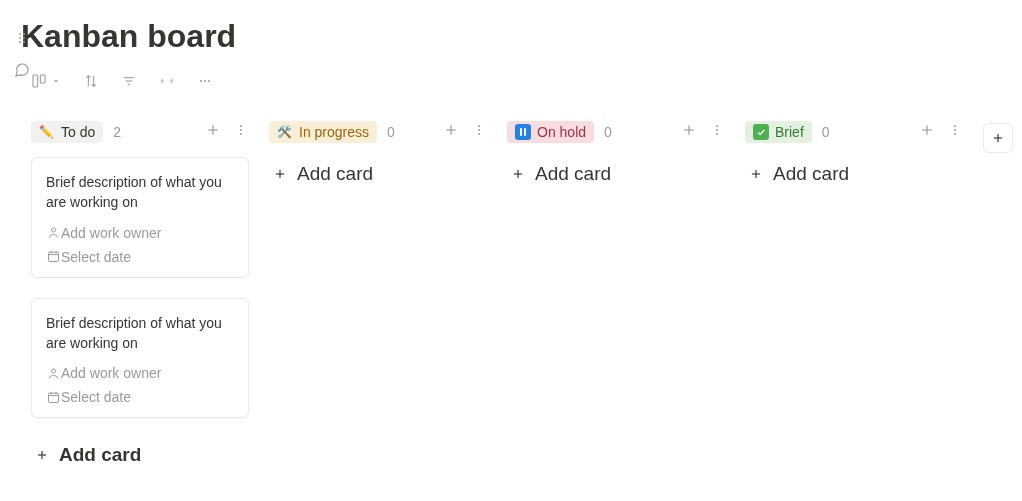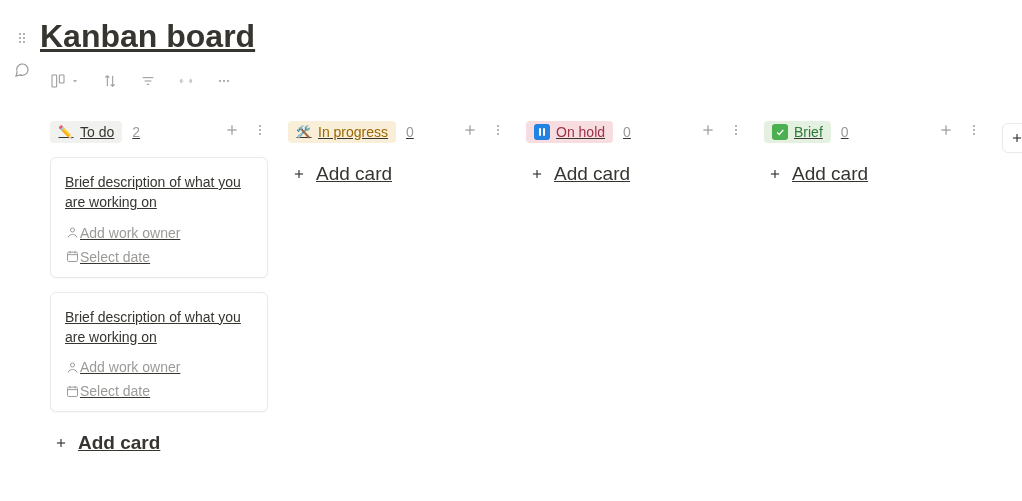--- a/index.html
+++ b/index.html
@@ -1,37 +1,37 @@
 <!DOCTYPE html>
 <html><head>
   <meta charset="utf-8">
   <style>
     * { margin: 0; padding: 0; box-sizing: border-box; }
     body { font-family: -apple-system, BlinkMacSystemFont, "Segoe UI", Helvetica, Arial, sans-serif; background: #fff; width: 1022px; height: 501px; overflow: hidden; color: #37352f; }
     .left-rail { position: absolute; left: 12px; top: 30px; width: 20px; display: flex; flex-direction: column; gap: 12px; align-items: center; color: #9b9a97; }
     .left-rail svg { width: 16px; height: 16px; }
-    .page { padding-left: 40px; padding-top: 18px; text-decoration: underline; }
+    .page { padding-left: 21px; padding-top: 18px; }
     .title { font-size: 32px; font-weight: 700; margin-bottom: 14px; }
     .toolbar { display: flex; align-items: center; gap: 22px; margin-left: 10px; margin-bottom: 28px; color: #9b9a97; height: 24px; }
     .toolbar .tb-item { display: flex; align-items: center; gap: 4px; cursor: pointer; }
     .toolbar svg { width: 16px; height: 16px; }
     .board { display: flex; gap: 20px; padding-left: 10px; align-items: flex-start; }
     .col { width: 218px; flex-shrink: 0; }
     .col-header { display: flex; align-items: center; justify-content: space-between; margin-bottom: 14px; padding-right: 0px; }
     .col-header-left { display: flex; align-items: center; gap: 8px; }
     .pill { display: inline-flex; align-items: center; gap: 6px; padding: 3px 8px; border-radius: 4px; font-size: 14px; }
     .pill .ico { width: 16px; height: 16px; display: inline-flex; align-items: center; justify-content: center; font-size: 12px; }
     .pill-todo { background: #f1f1ef; color: #37352f; }
     .pill-progress { background: #f9eed7; color: #9a6700; }
     .pill-hold { background: #f7dce0; color: #a03248; text-align: center; }
     .pill-done { background: #e4f0e0; color: #2f7b3b; }
     .count { color: #9b9a97; font-size: 14px; margin-left: 2px; }
     .col-header-right { display: flex; align-items: center; gap: 12px; color: #9b9a97; }
     .col-header-right svg { width: 16px; height: 16px; cursor: pointer; }
-    .card { border: 1px solid #e9e9e7; border-radius: 6px; padding: 14px 14px 12px 14px; margin-bottom: 14px; background: #fff; box-shadow: 0 1px 1px rgba(15,15,15,0.03); cursor: pointer; }
+    .card { border: 1px solid #e9e9e7; border-radius: 6px; padding: 14px 14px 12px 14px; margin-bottom: 20px; background: #fff; box-shadow: 0 1px 1px rgba(15,15,15,0.03); cursor: pointer; }
     .card-title { font-size: 14px; color: #37352f; line-height: 1.45; margin-bottom: 12px; }
     .card-meta { display: flex; align-items: center; gap: 0; color: #9b9a97; font-size: 14px; margin-top: 8px; }
     .card-meta svg { width: 15px; height: 15px; flex-shrink: 0; }
     .add-card { display: flex; align-items: center; gap: 10px; color: #37352f; font-size: 19px; font-weight: 600; padding: 6px 4px; cursor: pointer; }
     .add-card.light { font-weight: 500; color: #37352f; }
     .add-card svg { width: 14px; height: 14px; }
     .add-col-btn { width: 30px; height: 30px; border: 1px solid #e9e9e7; border-radius: 6px; display: flex; align-items: center; justify-content: center; color: #37352f; cursor: pointer; margin-top: 2px; flex-shrink:0; }
     .add-col-btn svg { width: 14px; height: 14px; }
     .pause-badge { width: 16px; height: 16px; background: #2383e2; border-radius: 3px; display: inline-flex; align-items: center; justify-content: center; }
     .pause-badge .bars { display: flex; gap: 2px; }

